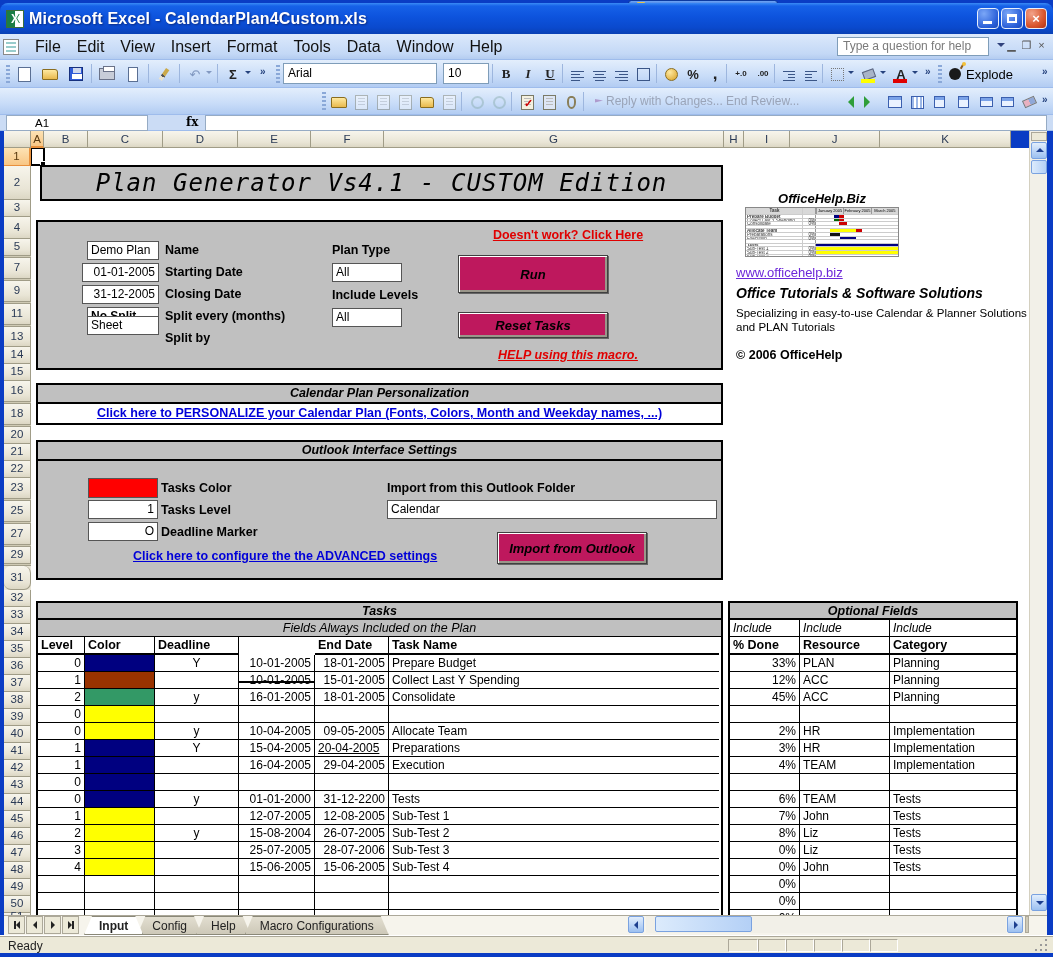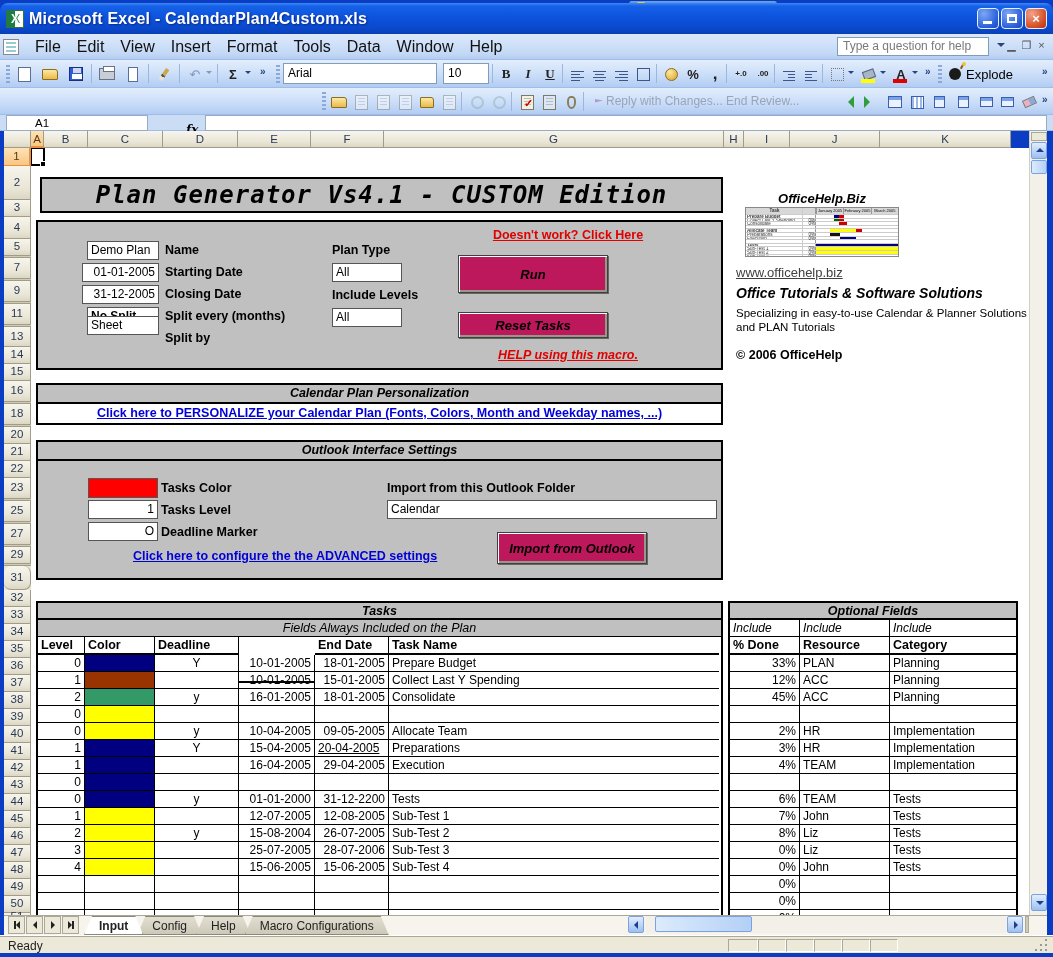--- a/index.html
+++ b/index.html
@@ -89,58 +89,58 @@
   .eraser-icon { width:13px; height:8px; background:linear-gradient(90deg,#e8b0c0 50%,#90a8d8 50%); border:1px solid #777; transform:rotate(-25deg); }
   .bomb { width:12px; height:12px; border-radius:50%; background:#1a1a1a; position:relative; }
   .bomb::before { content:""; position:absolute; right:-2px; top:-4px; width:2px; height:5px; background:#8a5a20; transform:rotate(30deg); }
   .bomb::after { content:""; position:absolute; right:-5px; top:-6px; width:4px; height:4px; background:#f3c13a; border-radius:50%; }
   .chev { position:absolute; top:6px; font-size:10px; color:#26437e; font-weight:bold; }
 
   
   .formulabar { left:0; top:115px; width:1053px; height:16px; background:#cbdcf5; border-bottom:1px solid #9ebcec; }
   .namebox { position:absolute; left:6px; top:0; width:142px; height:16px; background:#fff; border:1px solid #96abc4;
     font-size:11.5px; line-height:14px; padding-left:28px; }
-  .fx { position:absolute; left:186px; top:8px; font-family:"DejaVu Serif",serif; font-style:italic; font-weight:bold; font-size:12px; }
+  .fx { position:absolute; left:186px; top:0px; font-family:"DejaVu Serif",serif; font-weight:bold; font-size:12px; }
   .formula-field { position:absolute; left:205px; top:0; right:6px; height:16px; background:#fff; border:1px solid #96abc4; }
 
   
   .hdr { background:linear-gradient(180deg,#f7f5ec,#e9e5d6 70%,#dcd7c4); border-right:1px solid #a09c87; border-bottom:1px solid #a09c87;
     color:#2a3a55; font-size:11.5px; text-align:center; }
   .hdr.sel { background:linear-gradient(180deg,#fde3b5,#f8c684); border-bottom:2px solid #e8903c; color:#5a3a10; }
   .corner { left:4px; top:131px; width:27px; height:17px; }
   .colstrip { left:31px; top:131px; width:998px; height:17px; overflow:hidden; }
   .rowstrip { left:4px; top:148px; width:27px; height:767px; overflow:hidden; background:#e9e5d6; }
   .colhdr { position:absolute; top:0; height:17px; line-height:16px; }
   .rowhdr { width:27px; line-height:1; display:flex; align-items:center; justify-content:center; }
   .rowhidden { width:27px; background:#cfcab4; border-bottom:1px solid #a09c87; }
 
   
   .sheet { left:31px; top:148px; width:998px; height:767px; background:#fff; overflow:hidden; }
   .sel-a1 { left:-1px; top:-1px; width:15px; height:19px; border:2px solid #000; background:#fff; }
   .sel-a1::after { content:""; position:absolute; right:-3px; bottom:-3px; width:4px; height:4px; background:#000; border:1px solid #fff; }
   .banner { left:9px; top:17px; width:683px; height:36px; background:#c0c0c0; border:2px solid #000;
-    font-family:"DejaVu Sans Mono",monospace; font-weight:bold; font-style:italic; font-size:24px;
-    text-align:center; line-height:32px; letter-spacing:1px;margin-top:12px; }
+    font-family:"DejaVu Sans Mono",monospace; font-weight:normal; font-style:italic; font-size:24px;
+    text-align:center; line-height:32px; letter-spacing:1px; }
   .panel { background:#c0c0c0; border:2px solid #000; }
   .phead { background:#c0c0c0; border-bottom:2px solid #000; font-weight:bold; font-style:italic;
     font-size:12.5px; text-align:center; line-height:17px; }
   .fld { position:absolute; background:#fff; border:1px solid #555; font-size:12px; padding:0 3px; line-height:17px; }
   .flabel { position:absolute; font-weight:bold; font-size:12.5px; }
   .rlink { color:#e00000; font-weight:bold; text-decoration:underline; font-size:12.5px; text-align:center; }
   .blink { color:#0000d8; font-weight:bold; text-decoration:underline; font-size:12.5px; }
   .btn3d { position:absolute; background:#be185d; border:1px solid #404040;
     box-shadow:inset 1px 1px 0 #fff, inset -2px -2px 0 #9a968a, 1px 1px 0 #666;
     font-weight:bold; font-style:italic; font-size:13px; display:flex; align-items:center; justify-content:center; }
   .tbl { position:absolute; border:2px solid #000; background:#fff; }
   .trow { display:flex; }
   .tcell { border-right:1px solid #000; border-bottom:1px solid #000; font-size:12px; line-height:16px;
     padding:0 3px; overflow:hidden; white-space:nowrap; }
   .tcell:last-child { border-right:none; }
   .thdr { font-weight:bold; font-size:12.5px; }
-  .ohb-link { color:#404040; text-decoration:underline; font-size:13px;text-align:right; }
+  .ohb-link { color:#6d28d9; text-decoration:underline; font-size:13px;text-align:right; }
   .gantt { border:1px solid #888; background:#fff; font-size:4.5px; overflow:hidden; }
   .grow { display:flex; height:3.6px; border-top:1px solid #ccc; }
   .gname { width:56px; overflow:hidden; color:#333; line-height:3.5px; padding-left:1px; white-space:nowrap; }
   .gpct { width:13px; border-left:1px solid #ccc; color:#333; line-height:3.5px; text-align:right; }
   .gchart { position:relative; flex:1; border-left:1px solid #999; }
   .gseg { position:absolute; top:0; bottom:0; }
 
   
   .vsb { left:1029px; top:131px; width:18px; height:784px; background:#f2f0e8; border-left:1px solid #d4d0c0; }
   .sbtn { position:absolute; width:16px; height:17px; left:1px; border:1px solid #7aa2e0; border-radius:2px;

